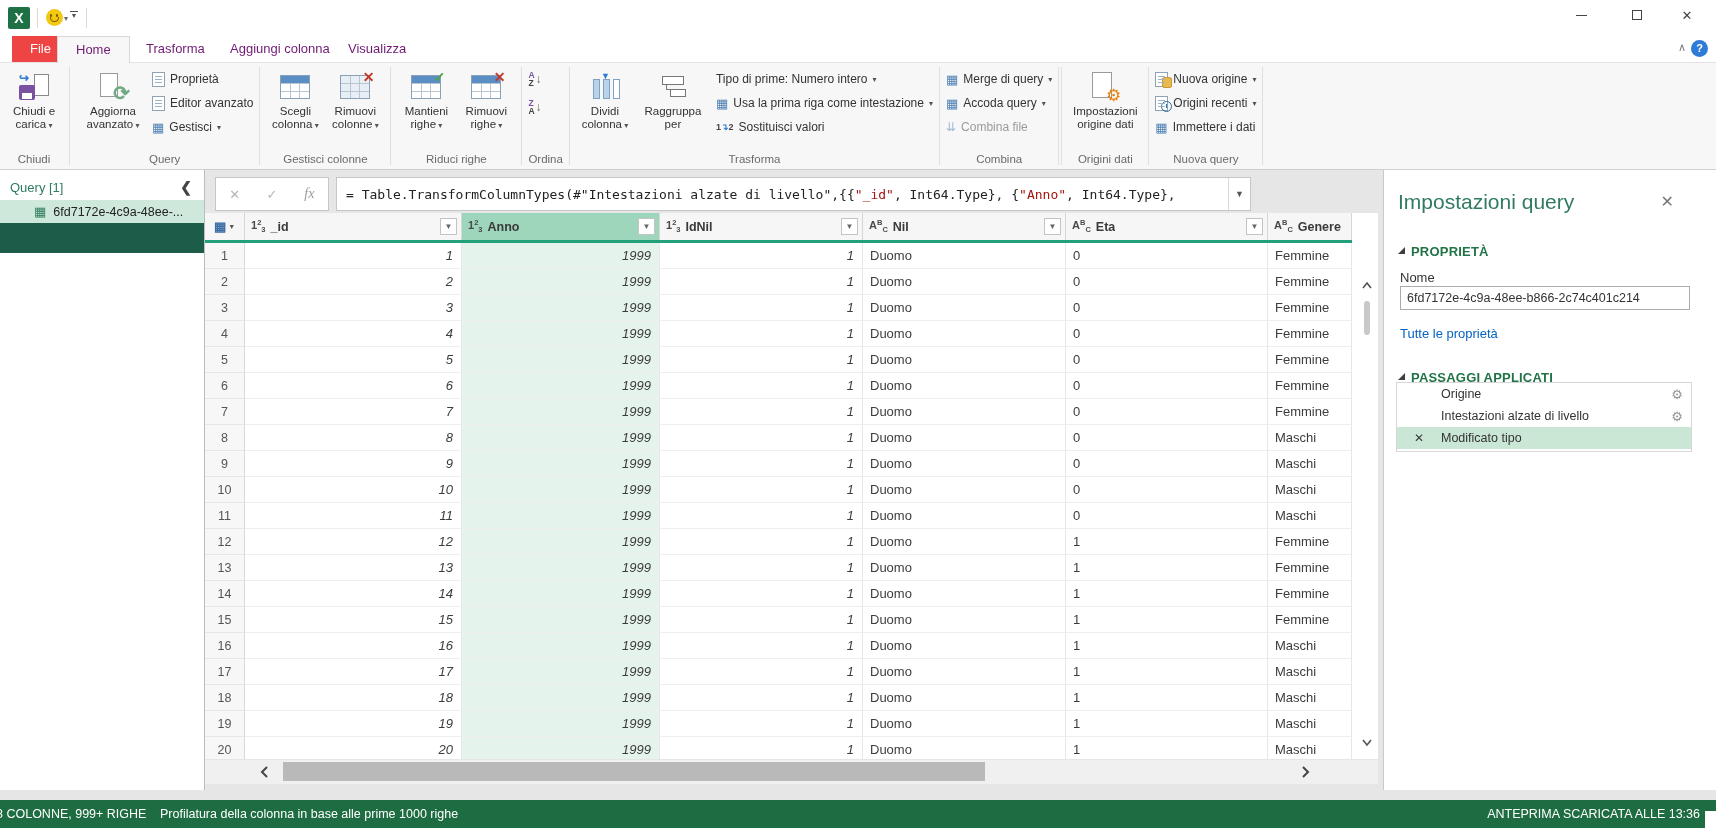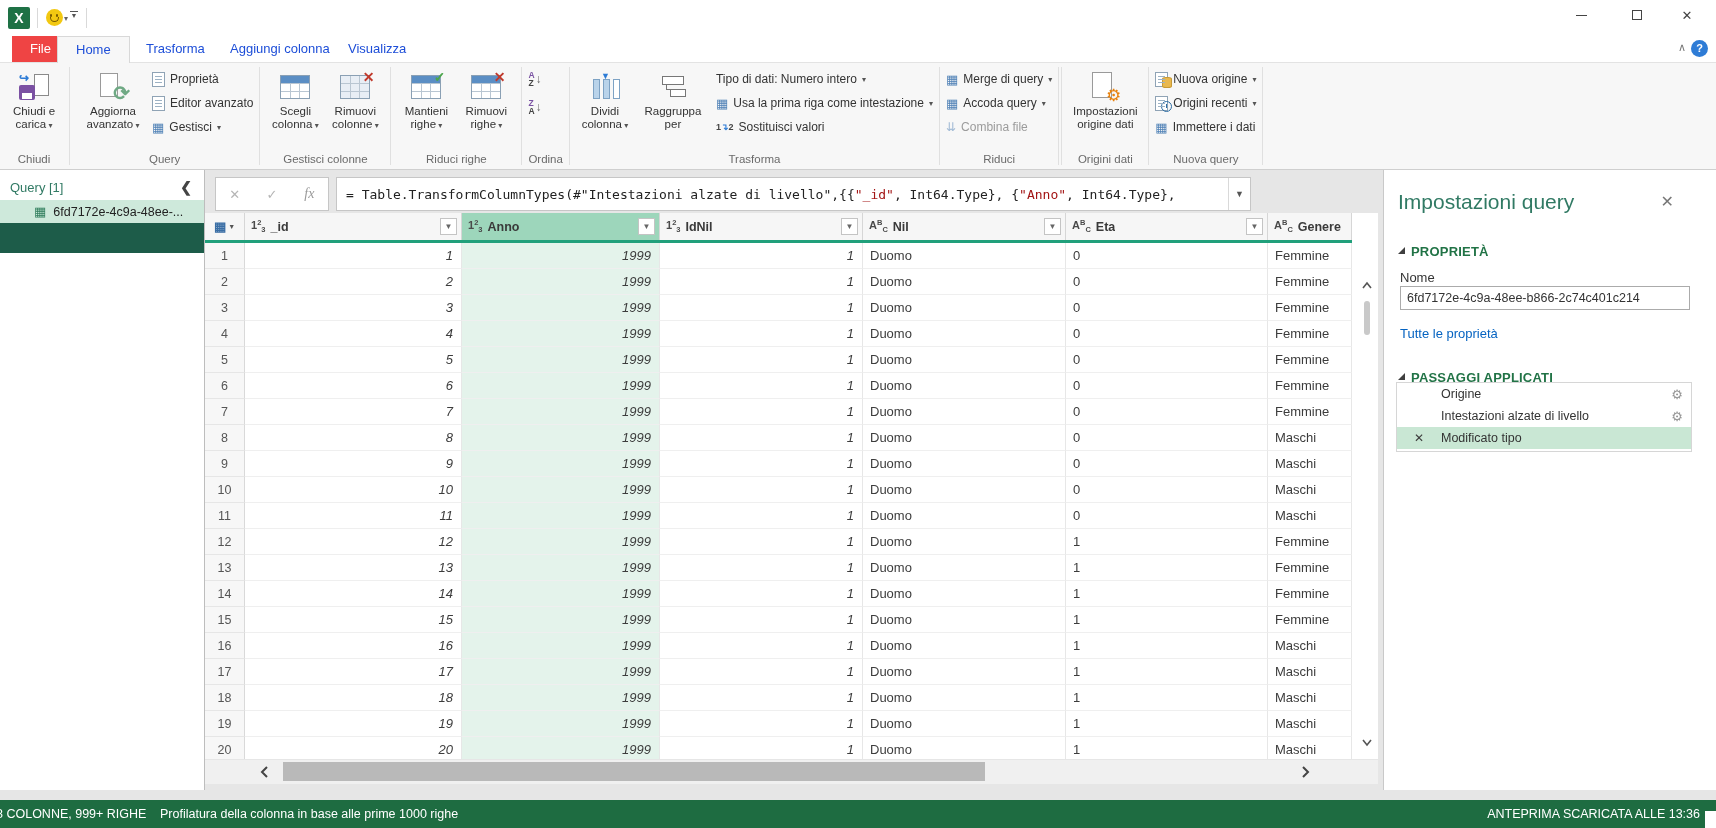--- a/index.html
+++ b/index.html
@@ -18,21 +18,21 @@
   .qat-caret .bar { display:block; width:8px; height:1px; background:#555; margin:0 auto 1px; }
   .qat-caret .chev { font-size:7px; line-height:6px; display:block; }
   #window-title { position:absolute; left:96px; top:10px; font-size:13px; color:#333; }
   .winbtn { position:absolute; top:0; width:46px; height:30px; display:flex; align-items:center; justify-content:center; color:#444; }
   .winbtn .minbar { width:11px; height:1px; background:#444; }
   .winbtn .maxbox { width:10px; height:10px; border:1px solid #444; }
   .winbtn .x { font-size:13px; }
 
   
   #tabrow { position:absolute; left:0; top:36px; width:1716px; height:26px; background:#fff; }
-  .tab { position:absolute; top:0; height:26px; font-size:13px; line-height:26px; padding:0 18px; color:#1d4ed8; }
+  .tab { position:absolute; top:0; height:26px; font-size:13px; line-height:26px; padding:0 18px; color:#701a75; }
   #tab-file { left:12px; width:57px; background:#ef4444; color:#fff; text-align:center; padding:0; }
   #tab-home { left:57px; background:#f7f7f7; border:1px solid #d8d8d8; border-bottom:none; height:27px; z-index:3; }
   .ribbon-collapse { position:absolute; right:30px; top:5px; font-size:11px; color:#777; }
   .help-circle { position:absolute; right:8px; top:4px; width:17px; height:17px; border-radius:50%; background:#2E7CD6; color:#fff; font-size:11px; font-weight:bold; text-align:center; line-height:17px; }
 
   
   #ribbon { position:absolute; left:0; top:62px; width:1716px; height:108px; background:#f7f7f7; border-top:1px solid #e3e3e3; border-bottom:1px solid #cfcfcf; display:flex; align-items:stretch; }
   .rgroup { display:flex; flex-direction:column; padding:2px 5px 0; }
   .rbuttons { flex:1; display:flex; align-items:stretch; gap:2px; }
   .rlabel { height:17px; font-size:11.5px; color:#6a6a6a; text-align:center; white-space:nowrap; padding-top:1px; }
@@ -351,21 +351,21 @@
           <div class="group-icon">
               <span class="r1"></span>
               <span class="ln"></span>
               <span class="r2"></span>
             </div>
         </div>
         <div class="blabel">Raggruppa per</div>
       </div>
       <div class="scol" style="padding-left:4px">
         <div class="sbtn">
-          <span>Tipo di dati: Numero intero</span>
+          <span>Tipo di prime: Numero intero</span>
             <span class="caret">▾</span>
         </div>
         <div class="sbtn">
           <span class="glyph-table" style="font-size:13px">▦</span>
           <span>Usa la prima riga come intestazione</span>
             <span class="caret">▾</span>
         </div>
         <div class="sbtn">
           <span class="onetwo">
               <span>1</span>
@@ -392,21 +392,21 @@
           <span class="glyph-table" style="font-size:13px">▦</span>
           <span>Accoda query</span>
             <span class="caret">▾</span>
         </div>
         <div class="sbtn disabled">
           <span style="color:#9fb8d4;font-size:12px">⇊</span>
           <span>Combina file</span>
         </div>
       </div>
     </div>
-    <div class="rlabel">Riduci</div>
+    <div class="rlabel">Combina</div>
   </div>
   <div class="rdiv"></div>
 
   <div class="rdiv"></div>
 
   <div class="rgroup">
     <div class="rbuttons">
       <div class="bigbtn wide">
         <div class="bicon">
           <div class="gear-doc">

